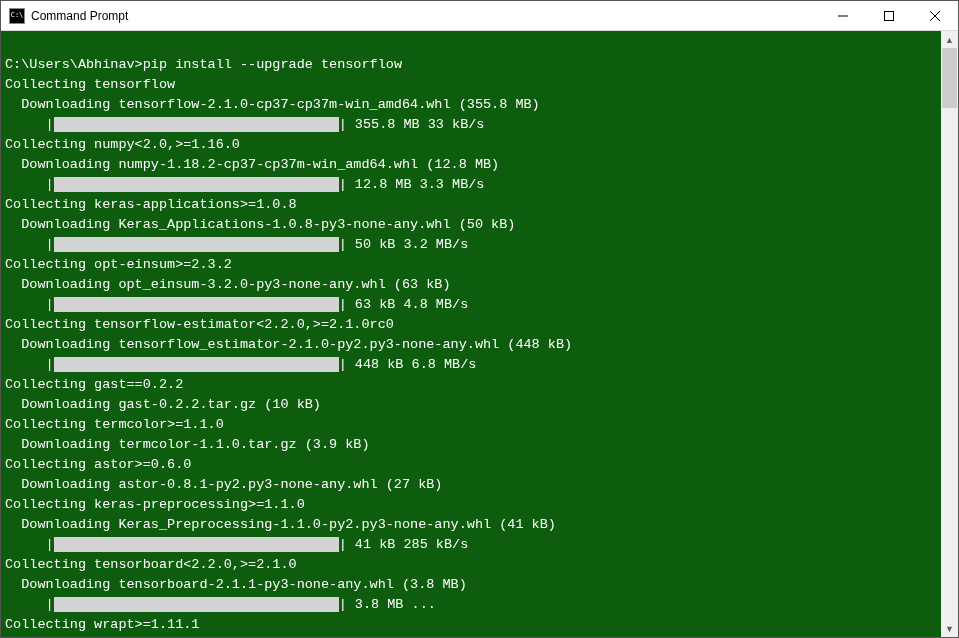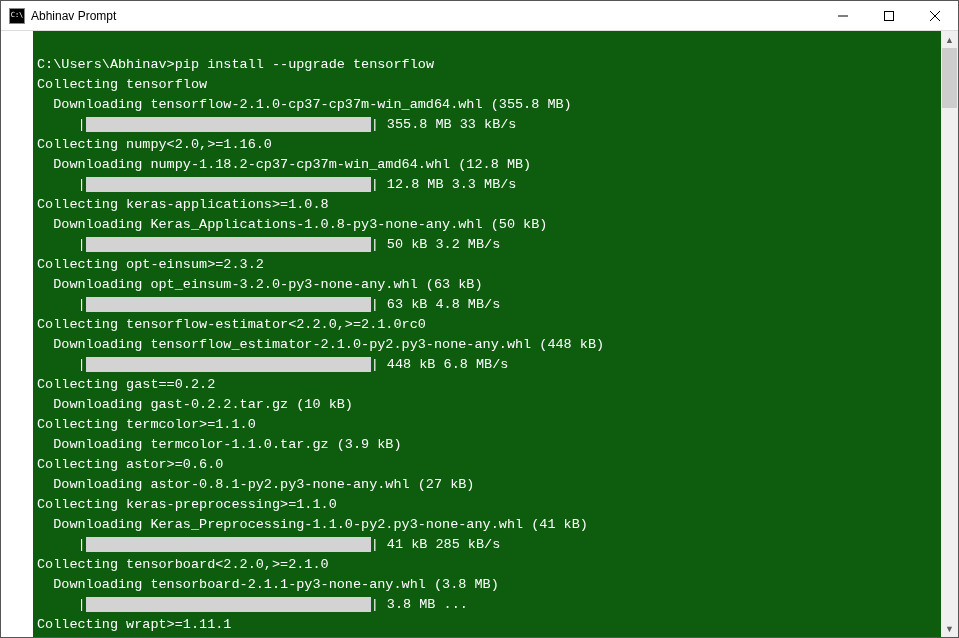--- a/index.html
+++ b/index.html
@@ -75,21 +75,20 @@
     .terminal {
       flex: 1;
       background: #0e5d0e;
       color: #fff;
       font-family: Consolas, 'Courier New', monospace;
       font-size: 13.5px;
       line-height: 20px;
       padding: 4px 0 4px 4px;
       overflow: hidden;
       white-space: pre;
-      margin-left: 32px;
     }
     .scrollbar {
       width: 17px;
       background: #f0f0f0;
       position: relative;
     }
     .scrollbar-arrow {
       width: 17px;
       height: 17px;
       display: flex;
@@ -133,21 +132,21 @@
     }
   </style>
 </head>
 <body>
 
 <div class="window">
   <div class="titlebar">
     <div class="titlebar-icon">
       <span class="titlebar-icon-inner">C:\</span>
     </div>
-    <div class="titlebar-text">Abhinav Prompt</div>
+    <div class="titlebar-text">Command Prompt</div>
     <div class="window-controls">
       <div class="window-control">
         <svg class="win-icon" viewBox="0 0 10 10">
             <line x1="0" y1="5" x2="10" y2="5" stroke="#000" stroke-width="1"></line>
           </svg>
       </div>
       <div class="window-control">
         <svg class="win-icon" viewBox="0 0 10 10">
             <rect x="0.5" y="0.5" width="9" height="9" fill="none" stroke="#000" stroke-width="1"></rect>
           </svg>

